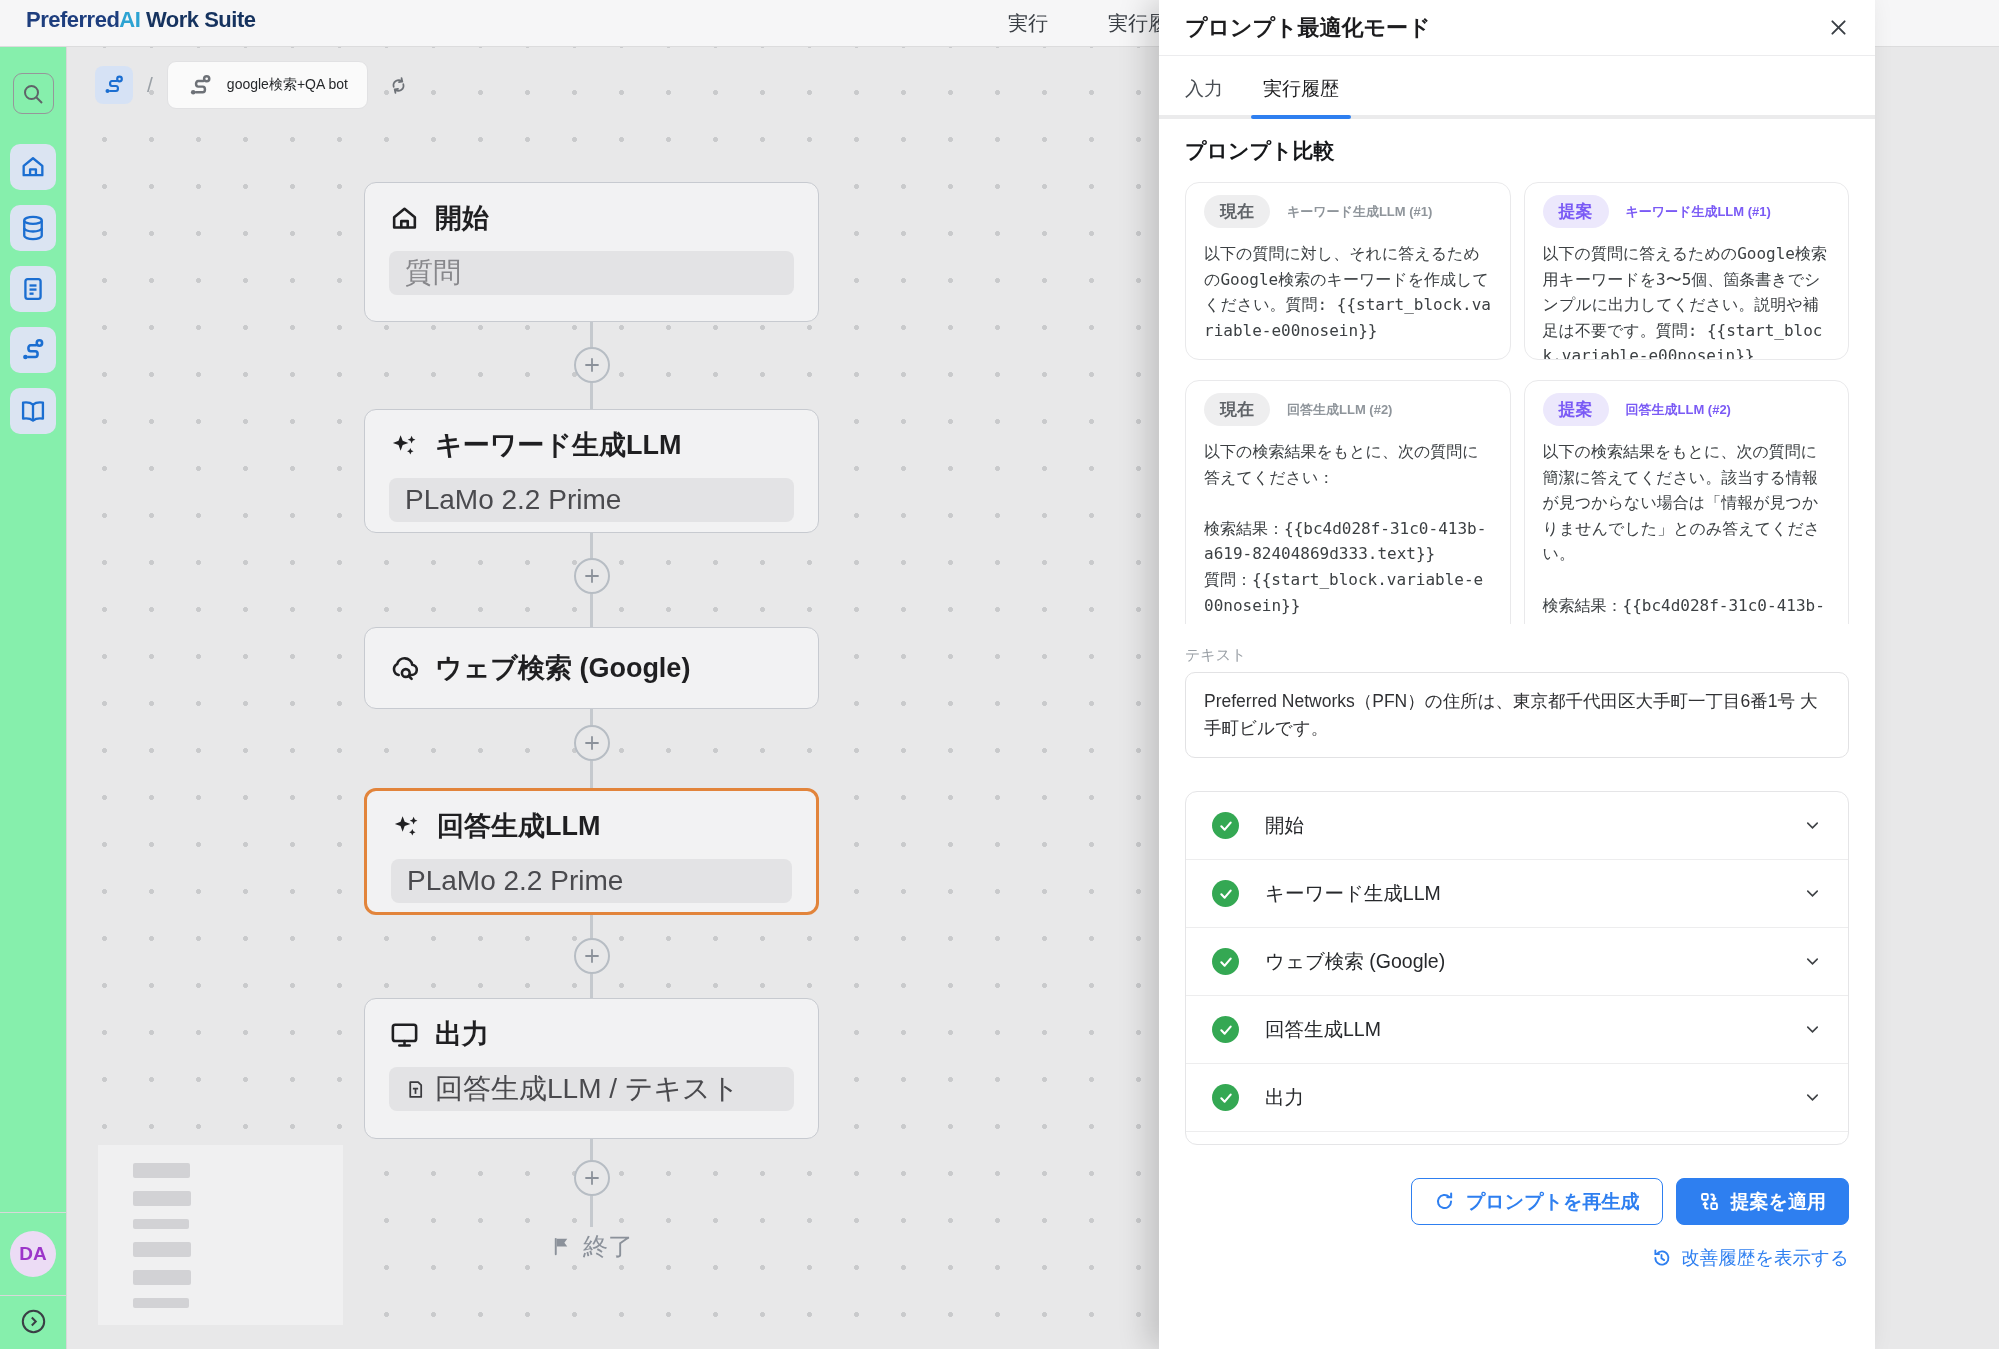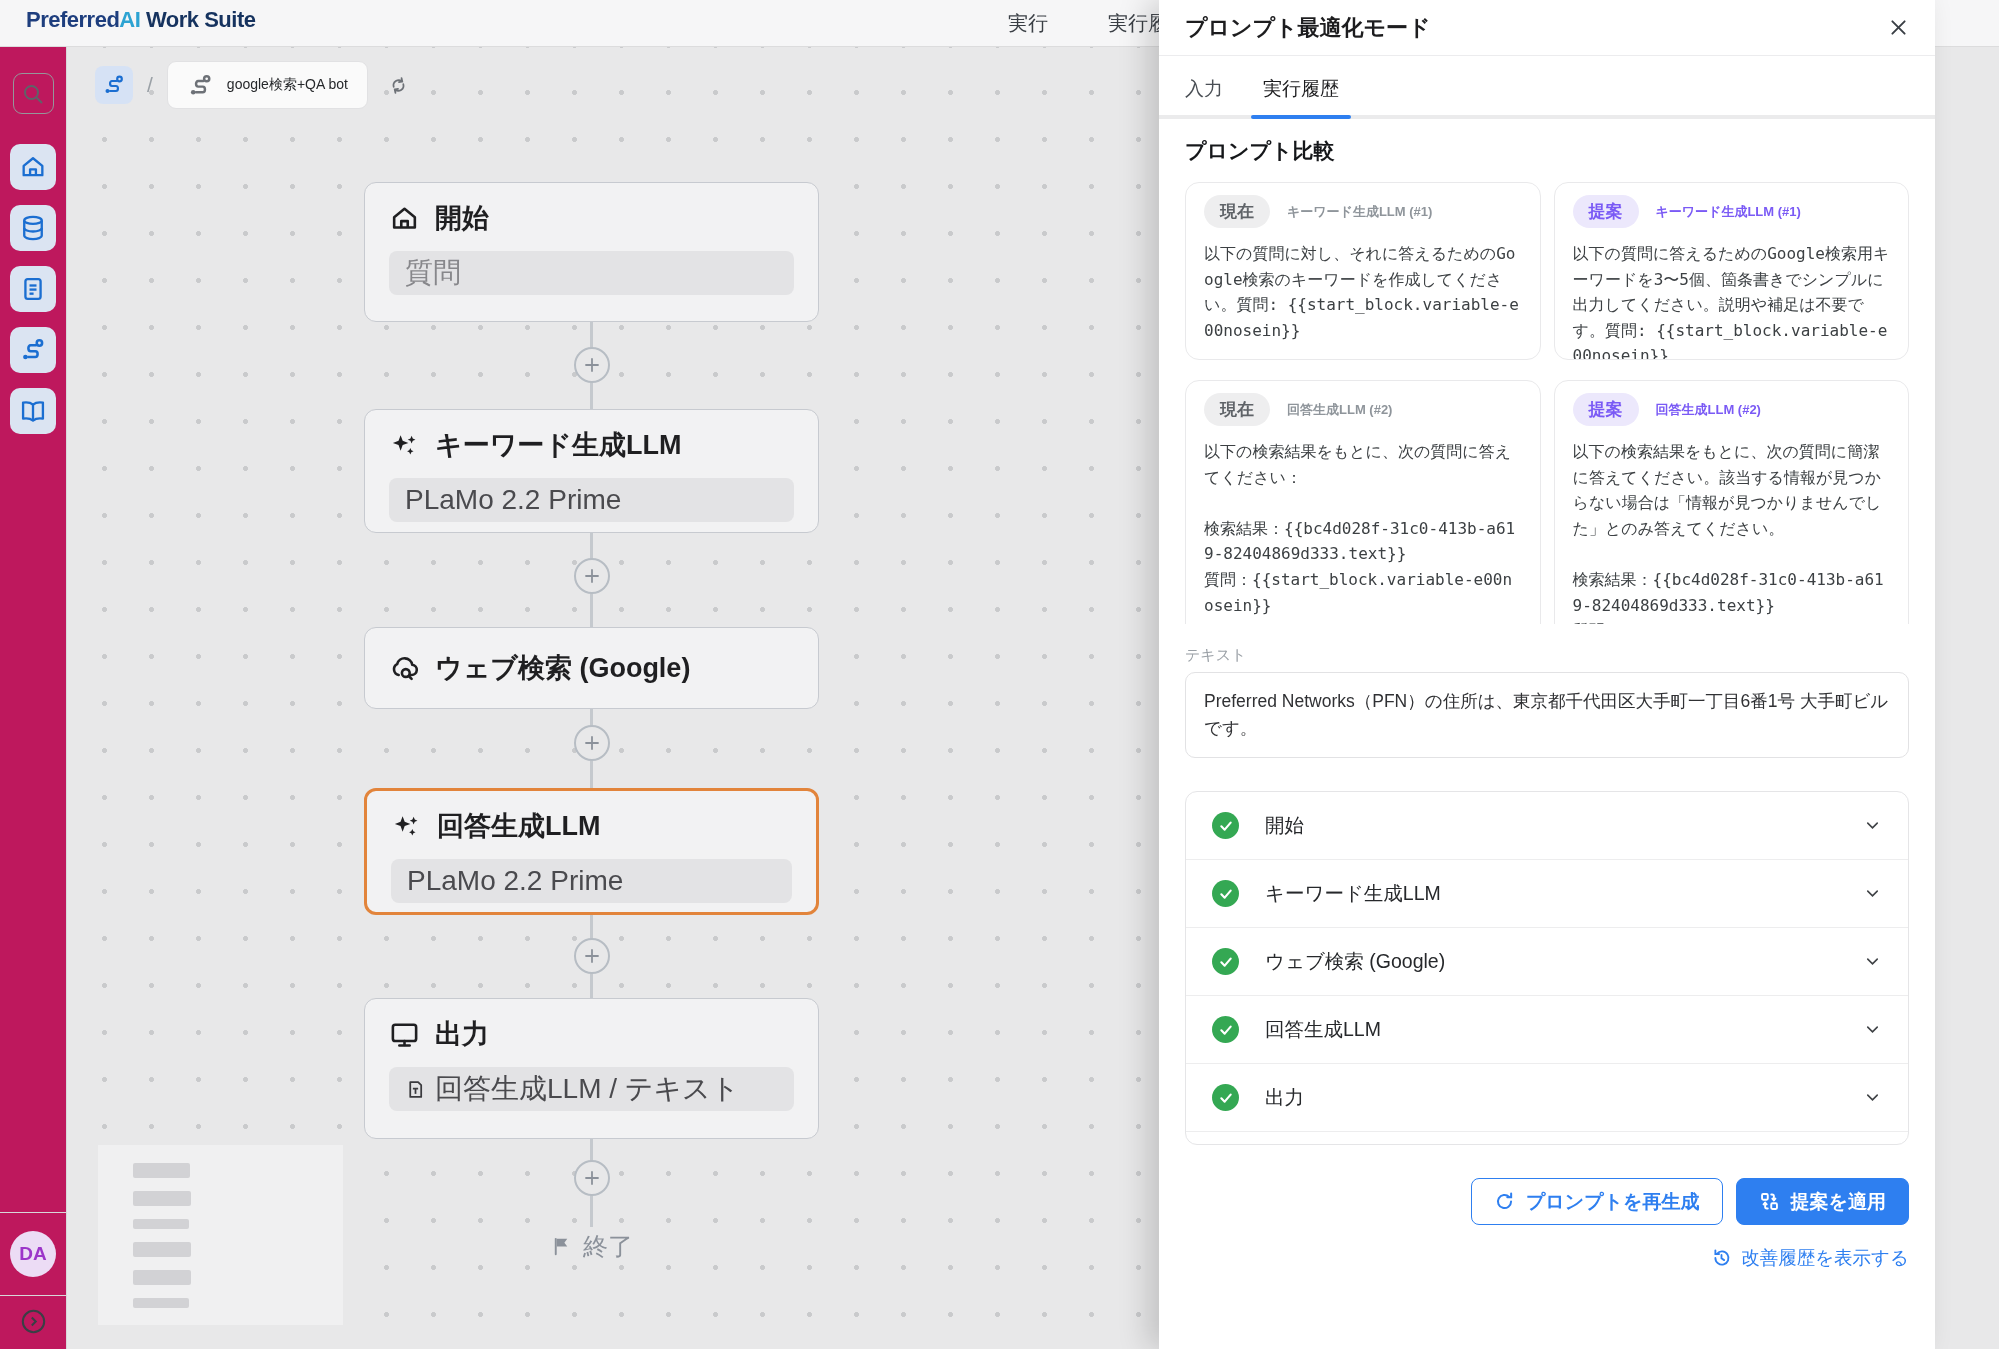--- a/index.html
+++ b/index.html
@@ -11,21 +11,21 @@
             background:#f6f6f7; border-bottom:1px solid #dcdcdd; z-index:3; }
   .logo { position:absolute; left:26px; top:7px; font-size:22px; font-weight:800; letter-spacing:-0.5px; }
   .logo .p1 { color:#1e3e7e; }
   .logo .p2 { color:#2da3d2; }
   .logo .p3 { color:#16335f; font-weight:700; }
   .topbar-actions { position:absolute; left:1008px; top:0; height:47px; display:flex; gap:60px; align-items:center; }
   .topbar-action { font-size:20px; color:#3a3f45; cursor:pointer; white-space:nowrap; }
 
   
   .sidebar { position:absolute; left:0; top:47px; width:67px; height:1302px;
-             background:#be185d; border-right:1px solid #d8d8d9; z-index:2;
+             background:#86efac; border-right:1px solid #d8d8d9; z-index:2;
              display:flex; flex-direction:column; align-items:center; padding-top:26px; }
   .search-btn { width:41px; height:41px; border:1.5px solid #96969a; border-radius:9px;
                 display:flex; align-items:center; justify-content:center; margin-bottom:30px; background:transparent; }
   .nav-btn { width:46px; height:46px; background:#dbe4f2; border-radius:10px;
              display:flex; align-items:center; justify-content:center; margin-bottom:15px; }
   .sb-spacer { flex:1; }
   .sb-div { width:67px; height:1px; background:#d8d8d9; margin-left:-0px; }
   .avatar { width:46px; height:46px; border-radius:50%; background:#ecdcf5; color:#9c35c9;
             font-weight:bold; font-size:19px; display:flex; align-items:center; justify-content:center; margin:18px 0; }
   .collapse-btn { margin:12px 0 14px 0; display:flex; align-items:center; justify-content:center; }
@@ -57,21 +57,21 @@
   .plus { position:absolute; left:calc(50% - 18px); width:36px; height:36px; border-radius:50%;
           background:#e8e8e9; border:2px solid #b7bdc4; z-index:2;
           display:flex; align-items:center; justify-content:center; }
   .end-row { position:absolute; top:1048px; width:100%; display:flex; align-items:center;
              justify-content:center; gap:10px; color:#8b919a; font-size:25px; z-index:1; }
 
   .minimap { position:absolute; left:31px; top:1098px; width:245px; height:180px; background:#f0f0f1; }
   .minimap .bar { background:#d2d2d5; border-radius:2px; margin:0 0 13px 35px; }
 
   
-  .panel { position:absolute; left:1159px; top:0; width:776px; height:1349px; background:#ffffff;
+  .panel { position:absolute; left:1159px; top:0; width:716px; height:1349px; background:#ffffff;
            box-shadow:-12px 0 28px rgba(0,0,0,0.16); z-index:5; }
   .panel-header { height:56px; display:flex; align-items:center; justify-content:space-between;
                   padding:0 26px; border-bottom:1px solid #ececee; }
   .panel-title { font-size:22px; font-weight:600; color:#1d1d1f; }
   .tabs { position:relative; display:flex; gap:40px; padding:20px 0 0 26px; }
   .tab { font-size:19px; color:#4a4f55; padding-bottom:17px; position:relative; cursor:pointer; }
   .tab.active { color:#1c1c1e; }
   .tab.active::after { content:""; position:absolute; left:-12px; right:-12px; bottom:0; height:4px;
                        background:#2e7ff0; border-radius:2px; z-index:1; }
   .tab-track { position:absolute; left:0; right:0; bottom:0; height:4px; background:#ebebec; }

